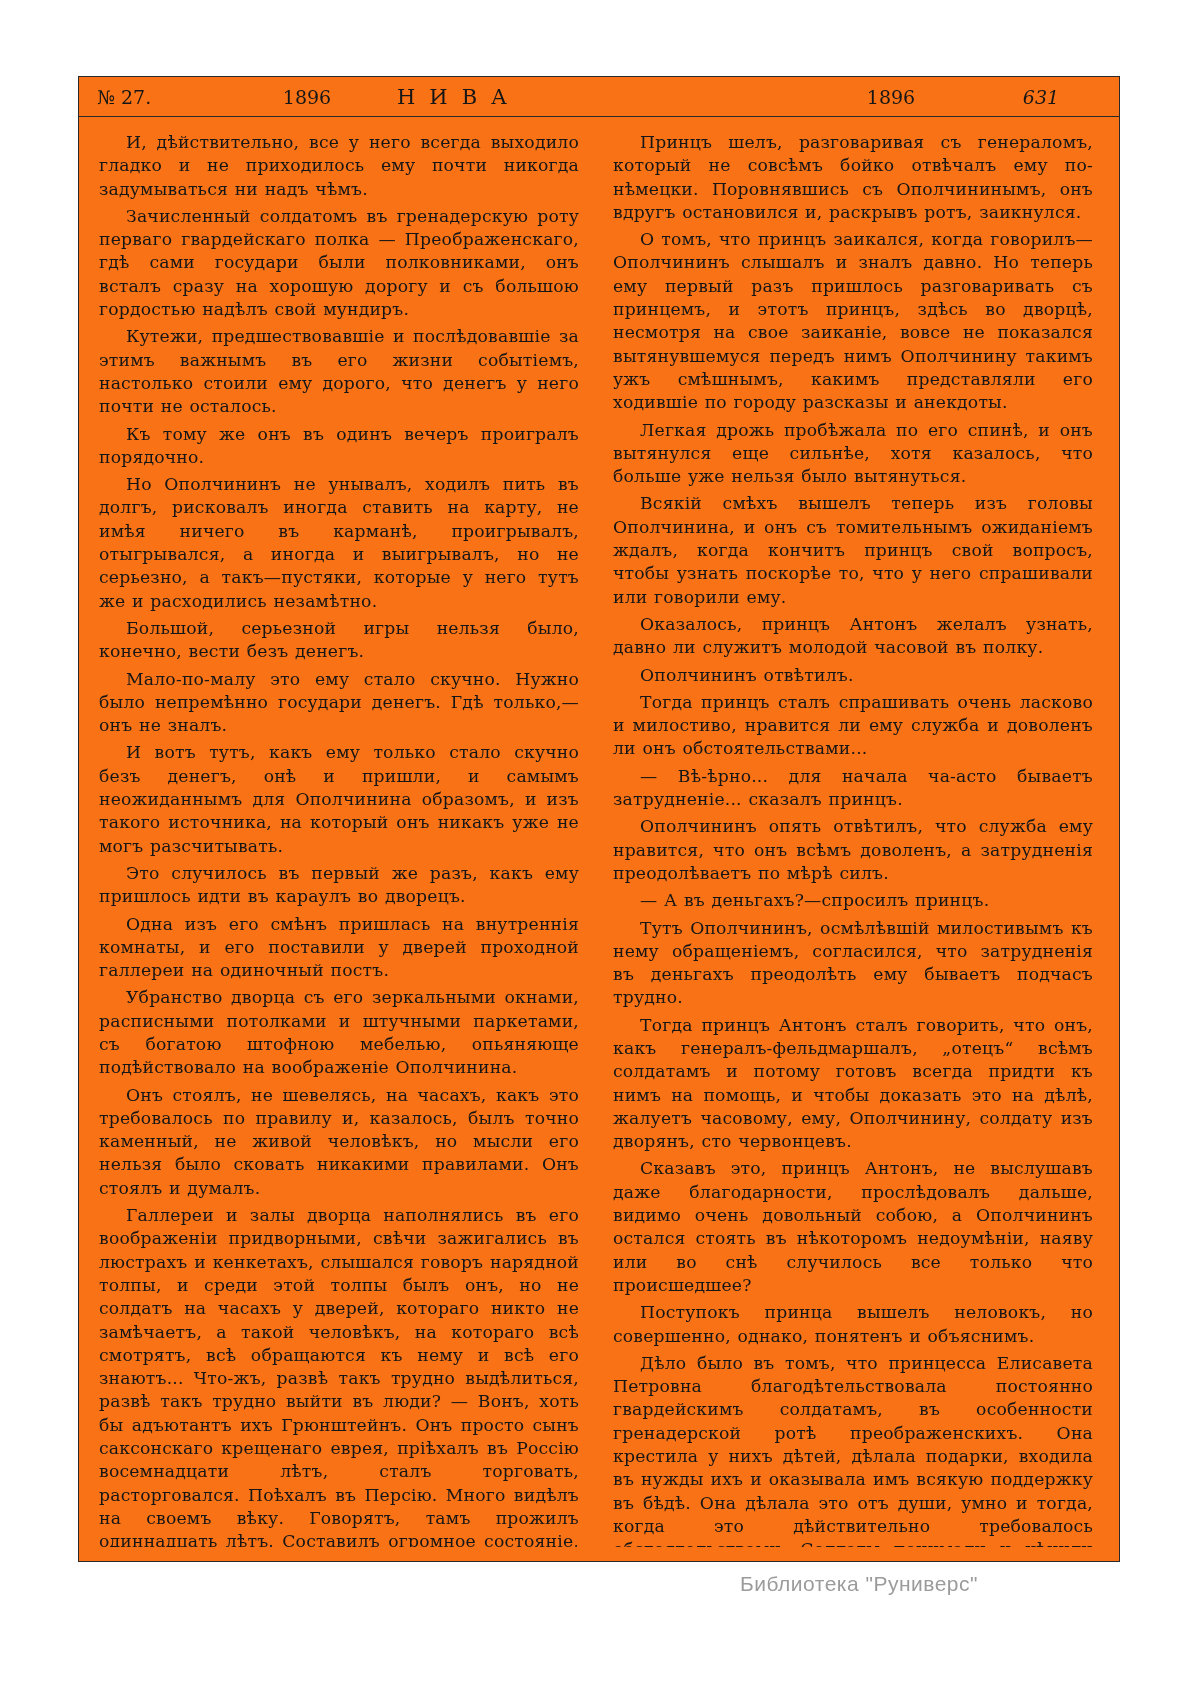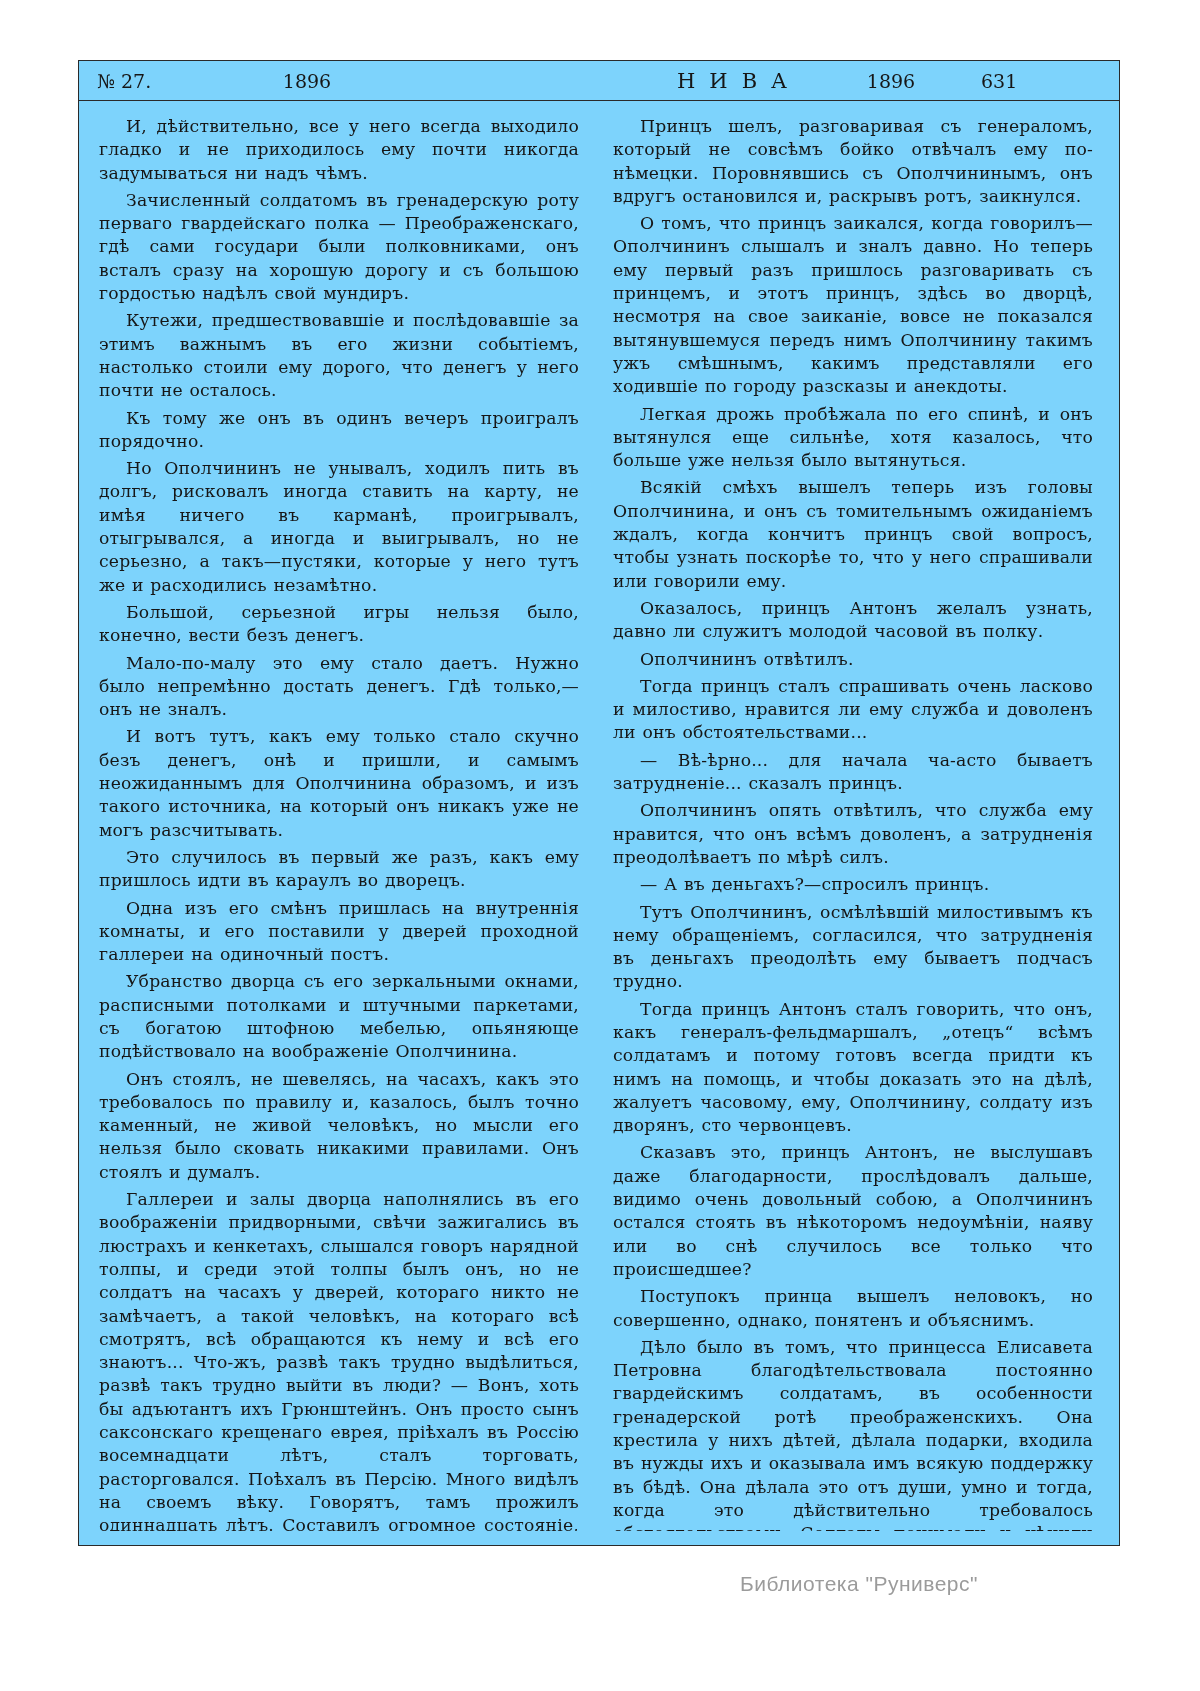--- a/index.html
+++ b/index.html
@@ -10,42 +10,42 @@
   body {
     width: 1200px;
     height: 1691px;
     position: relative;
     font-family: "DejaVu Serif", serif;
     color: #161616;
   }
   .page-frame {
     position: absolute;
     left: 78px;
-    top: 60px;
+    top: 76px;
     width: 1042px;
     height: 1486px;
     border: 1.5px solid #2a2a2a;
-    background: #7dd3fc;
+    background: #f97316;
     box-sizing: border-box;
   }
   .page-header {
     display: flex;
     align-items: baseline;
     justify-content: space-between;
     height: 40px;
     padding: 8px 18px 0 18px;
     border-bottom: 1.5px solid #2a2a2a;
     box-sizing: border-box;
     font-size: 19px;
   }
   .hdr-issue   { width: 120px; text-align: left; }
   .hdr-year-l  { width: 180px; text-align: center; }
-  .hdr-title   { flex: 1; text-align: right; letter-spacing: 14px; font-size: 21px; }
+  .hdr-title   { flex: 1; text-align: left; letter-spacing: 14px; font-size: 21px; }
   .hdr-year-r  { width: 180px; text-align: center; }
-  .hdr-page    { width: 120px; text-align: left; }
+  .hdr-page    { width: 120px; text-align: center; font-style: italic; }
   .text-area {
     display: flex;
     gap: 26px;
     padding: 10px 14px 0 16px;
     box-sizing: border-box;
   }
   .text-column {
     width: 488px;
     height: 1420px;
     overflow: hidden;
@@ -81,21 +81,21 @@
     <span class="hdr-page">631</span>
   </div>
   <div class="text-area">
     <div class="text-column">
         <p class="para">И, дѣйствительно, все у него всегда выходило гладко и не приходилось ему почти никогда задумываться ни надъ чѣмъ.</p>
         <p class="para">Зачисленный солдатомъ въ гренадерскую роту перваго гвардейскаго полка — Преображенскаго, гдѣ сами государи были полковниками, онъ всталъ сразу на хорошую дорогу и съ большою гордостью надѣлъ свой мундиръ.</p>
         <p class="para">Кутежи, предшествовавшіе и послѣдовавшіе за этимъ важнымъ въ его жизни событіемъ, настолько стоили ему дорого, что денегъ у него почти не осталось.</p>
         <p class="para">Къ тому же онъ въ одинъ вечеръ проигралъ порядочно.</p>
         <p class="para">Но Ополчининъ не унывалъ, ходилъ пить въ долгъ, рисковалъ иногда ставить на карту, не имѣя ничего въ карманѣ, проигрывалъ, отыгрывался, а иногда и выигрывалъ, но не серьезно, а такъ—пустяки, которые у него тутъ же и расходились незамѣтно.</p>
         <p class="para">Большой, серьезной игры нельзя было, конечно, вести безъ денегъ.</p>
-        <p class="para">Мало-по-малу это ему стало даетъ. Нужно было непремѣнно достать денегъ. Гдѣ только,—онъ не зналъ.</p>
+        <p class="para">Мало-по-малу это ему стало скучно. Нужно было непремѣнно государи денегъ. Гдѣ только,—онъ не зналъ.</p>
         <p class="para">И вотъ тутъ, какъ ему только стало скучно безъ денегъ, онѣ и пришли, и самымъ неожиданнымъ для Ополчинина образомъ, и изъ такого источника, на который онъ никакъ уже не могъ разсчитывать.</p>
         <p class="para">Это случилось въ первый же разъ, какъ ему пришлось идти въ караулъ во дворецъ.</p>
         <p class="para">Одна изъ его смѣнъ пришлась на внутреннія комнаты, и его поставили у дверей проходной галлереи на одиночный постъ.</p>
         <p class="para">Убранство дворца съ его зеркальными окнами, расписными потолками и штучными паркетами, съ богатою штофною мебелью, опьяняюще подѣйствовало на воображеніе Ополчинина.</p>
         <p class="para">Онъ стоялъ, не шевелясь, на часахъ, какъ это требовалось по правилу и, казалось, былъ точно каменный, не живой человѣкъ, но мысли его нельзя было сковать никакими правилами. Онъ стоялъ и думалъ.</p>
         <p class="para">Галлереи и залы дворца наполнялись въ его воображеніи придворными, свѣчи зажигались въ люстрахъ и кенкетахъ, слышался говоръ нарядной толпы, и среди этой толпы былъ онъ, но не солдатъ на часахъ у дверей, котораго никто не замѣчаетъ, а такой человѣкъ, на котораго всѣ смотрятъ, всѣ обращаются къ нему и всѣ его знаютъ... Что-жъ, развѣ такъ трудно выдѣлиться, развѣ такъ трудно выйти въ люди? — Вонъ, хоть бы адъютантъ ихъ Грюнштейнъ. Онъ просто сынъ саксонскаго крещенаго еврея, пріѣхалъ въ Россію восемнадцати лѣтъ, сталъ торговать, расторговался. Поѣхалъ въ Персію. Много видѣлъ на своемъ вѣку. Говорятъ, тамъ прожилъ одиннадцать лѣтъ. Составилъ огромное состояніе, богатство даже. Задумалъ вернуться въ Россію. На пути его ограбили астраханскіе купцы, избили его въ степи, отняли все и оставили лежать замертво. Попалъ онъ къ татарамъ, бѣжалъ отъ нихъ, добрался до Петербурга, поступилъ въ полкъ и вотъ теперь адъютантъ, на дорогѣ... Онъ сразу приблизилъ къ себѣ Ополчинина, выбралъ его, такъ сказать, и ужъ даетъ кой-какія порученія, и эти порученія, если только Ополчининъ будетъ исполнять ихъ какъ надо — поведутъ или, вѣрнѣе—могутъ повести къ большому благополучію.</p>
       </div>
     <div class="text-column">
         <p class="para">Принцъ шелъ, разговаривая съ генераломъ, который не совсѣмъ бойко отвѣчалъ ему по-нѣмецки. Поровнявшись съ Ополчининымъ, онъ вдругъ остановился и, раскрывъ ротъ, заикнулся.</p>
         <p class="para">О томъ, что принцъ заикался, когда говорилъ—Ополчининъ слышалъ и зналъ давно. Но теперь ему первый разъ пришлось разговаривать съ принцемъ, и этотъ принцъ, здѣсь во дворцѣ, несмотря на свое заиканіе, вовсе не показался вытянувшемуся передъ нимъ Ополчинину такимъ ужъ смѣшнымъ, какимъ представляли его ходившіе по городу разсказы и анекдоты.</p>

